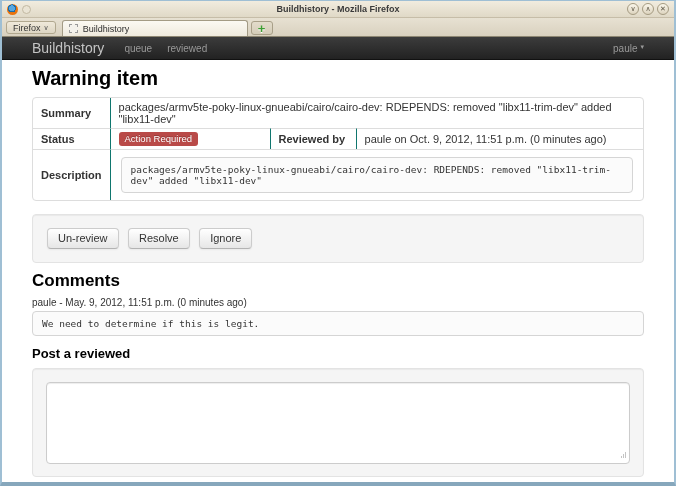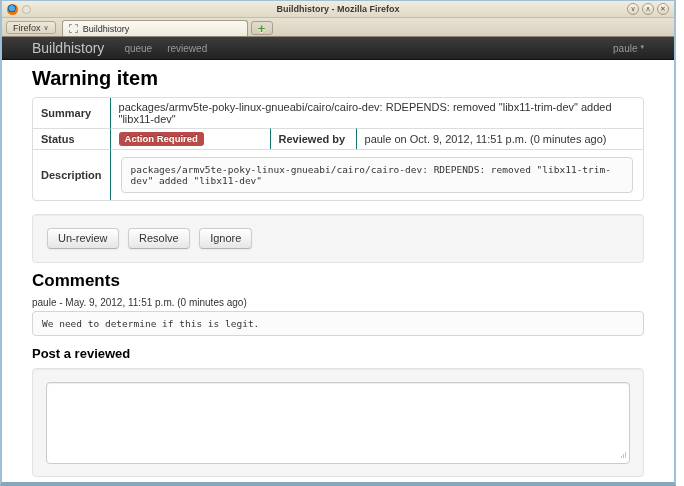--- a/index.html
+++ b/index.html
@@ -105,21 +105,21 @@
     vertical-align:middle;
   }
   table.detail tr:first-child td { border-top:none; }
   table.detail td:first-child { border-left:none; }
   td.lbl { font-weight:bold; width:52px; white-space:nowrap; }
   td.status-cell { width:160px; }
   td.rev-lbl { font-weight:bold; width:86px; white-space:nowrap; }
   .badge-important {
     display:inline-block; padding:1px 6px 2px;
     background:#b94a48; color:#fff;
-    font-size:9.5px; font-weight:bold;
+    font-size:9.5px; font-weight:normal;
     border-radius:3px; text-shadow:0 -1px 0 rgba(0,0,0,.25);
   }
   pre.codeblock {
     margin:4px 2px; padding:6px 9px;
     background:#fbfbfb; border:1px solid #d5d5d5; border-radius:4px;
     font-family:"DejaVu Sans Mono", monospace; font-size:9.5px; color:#333;
     white-space:pre-wrap;
   }
 
   .well {

